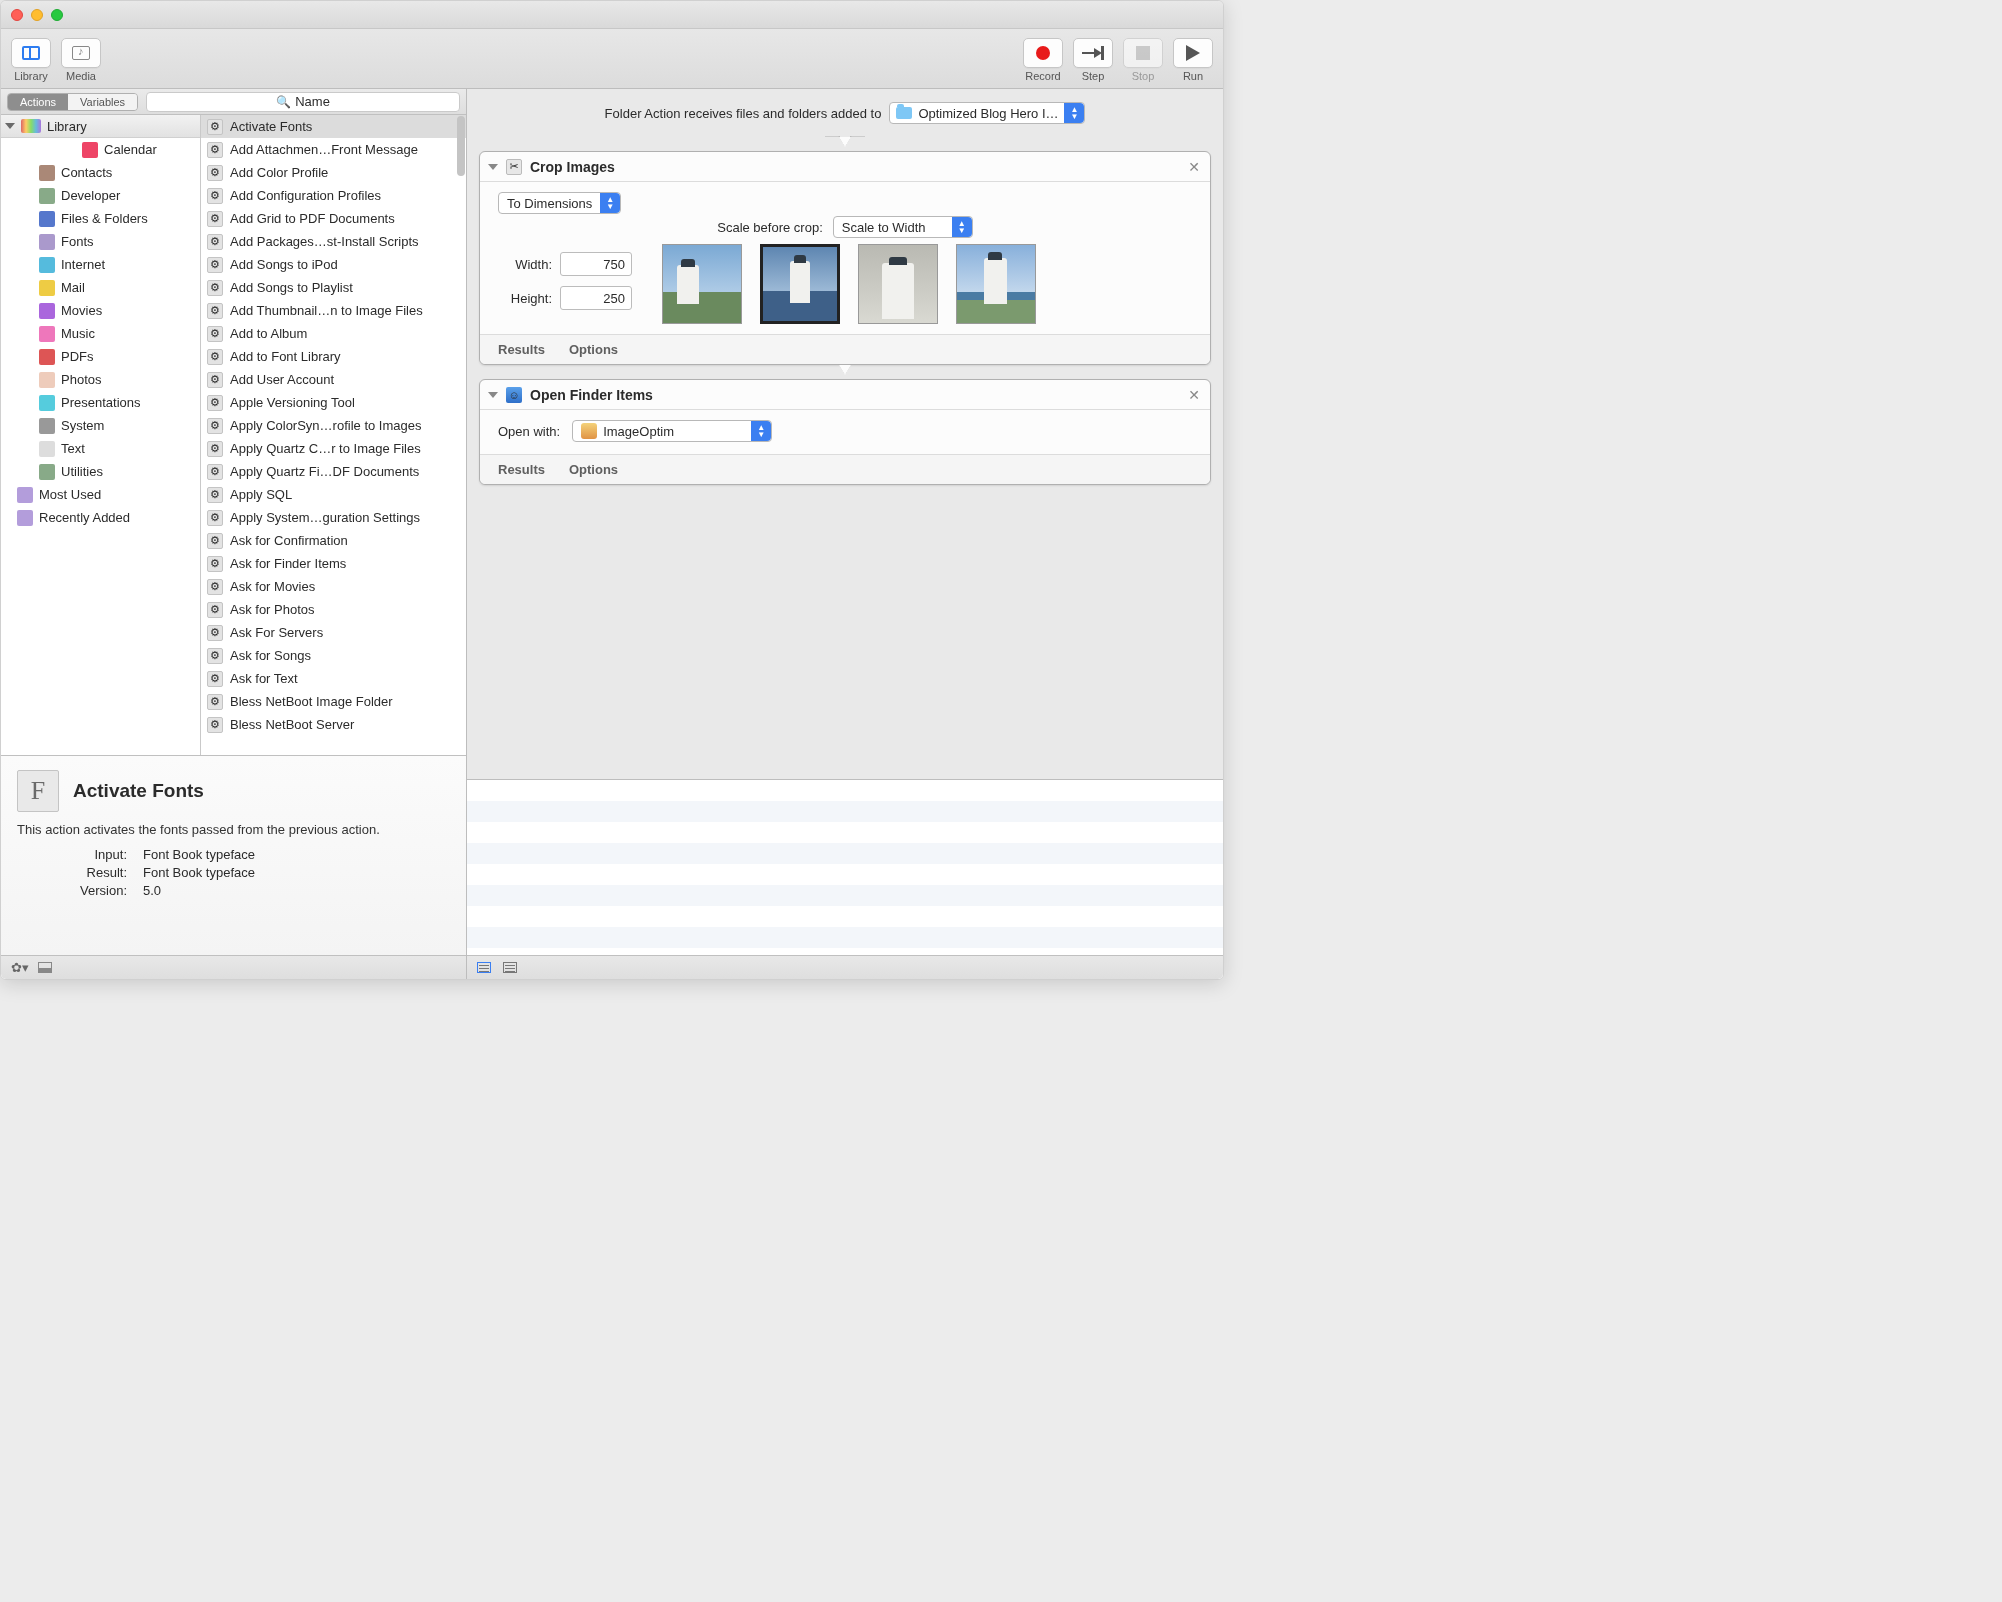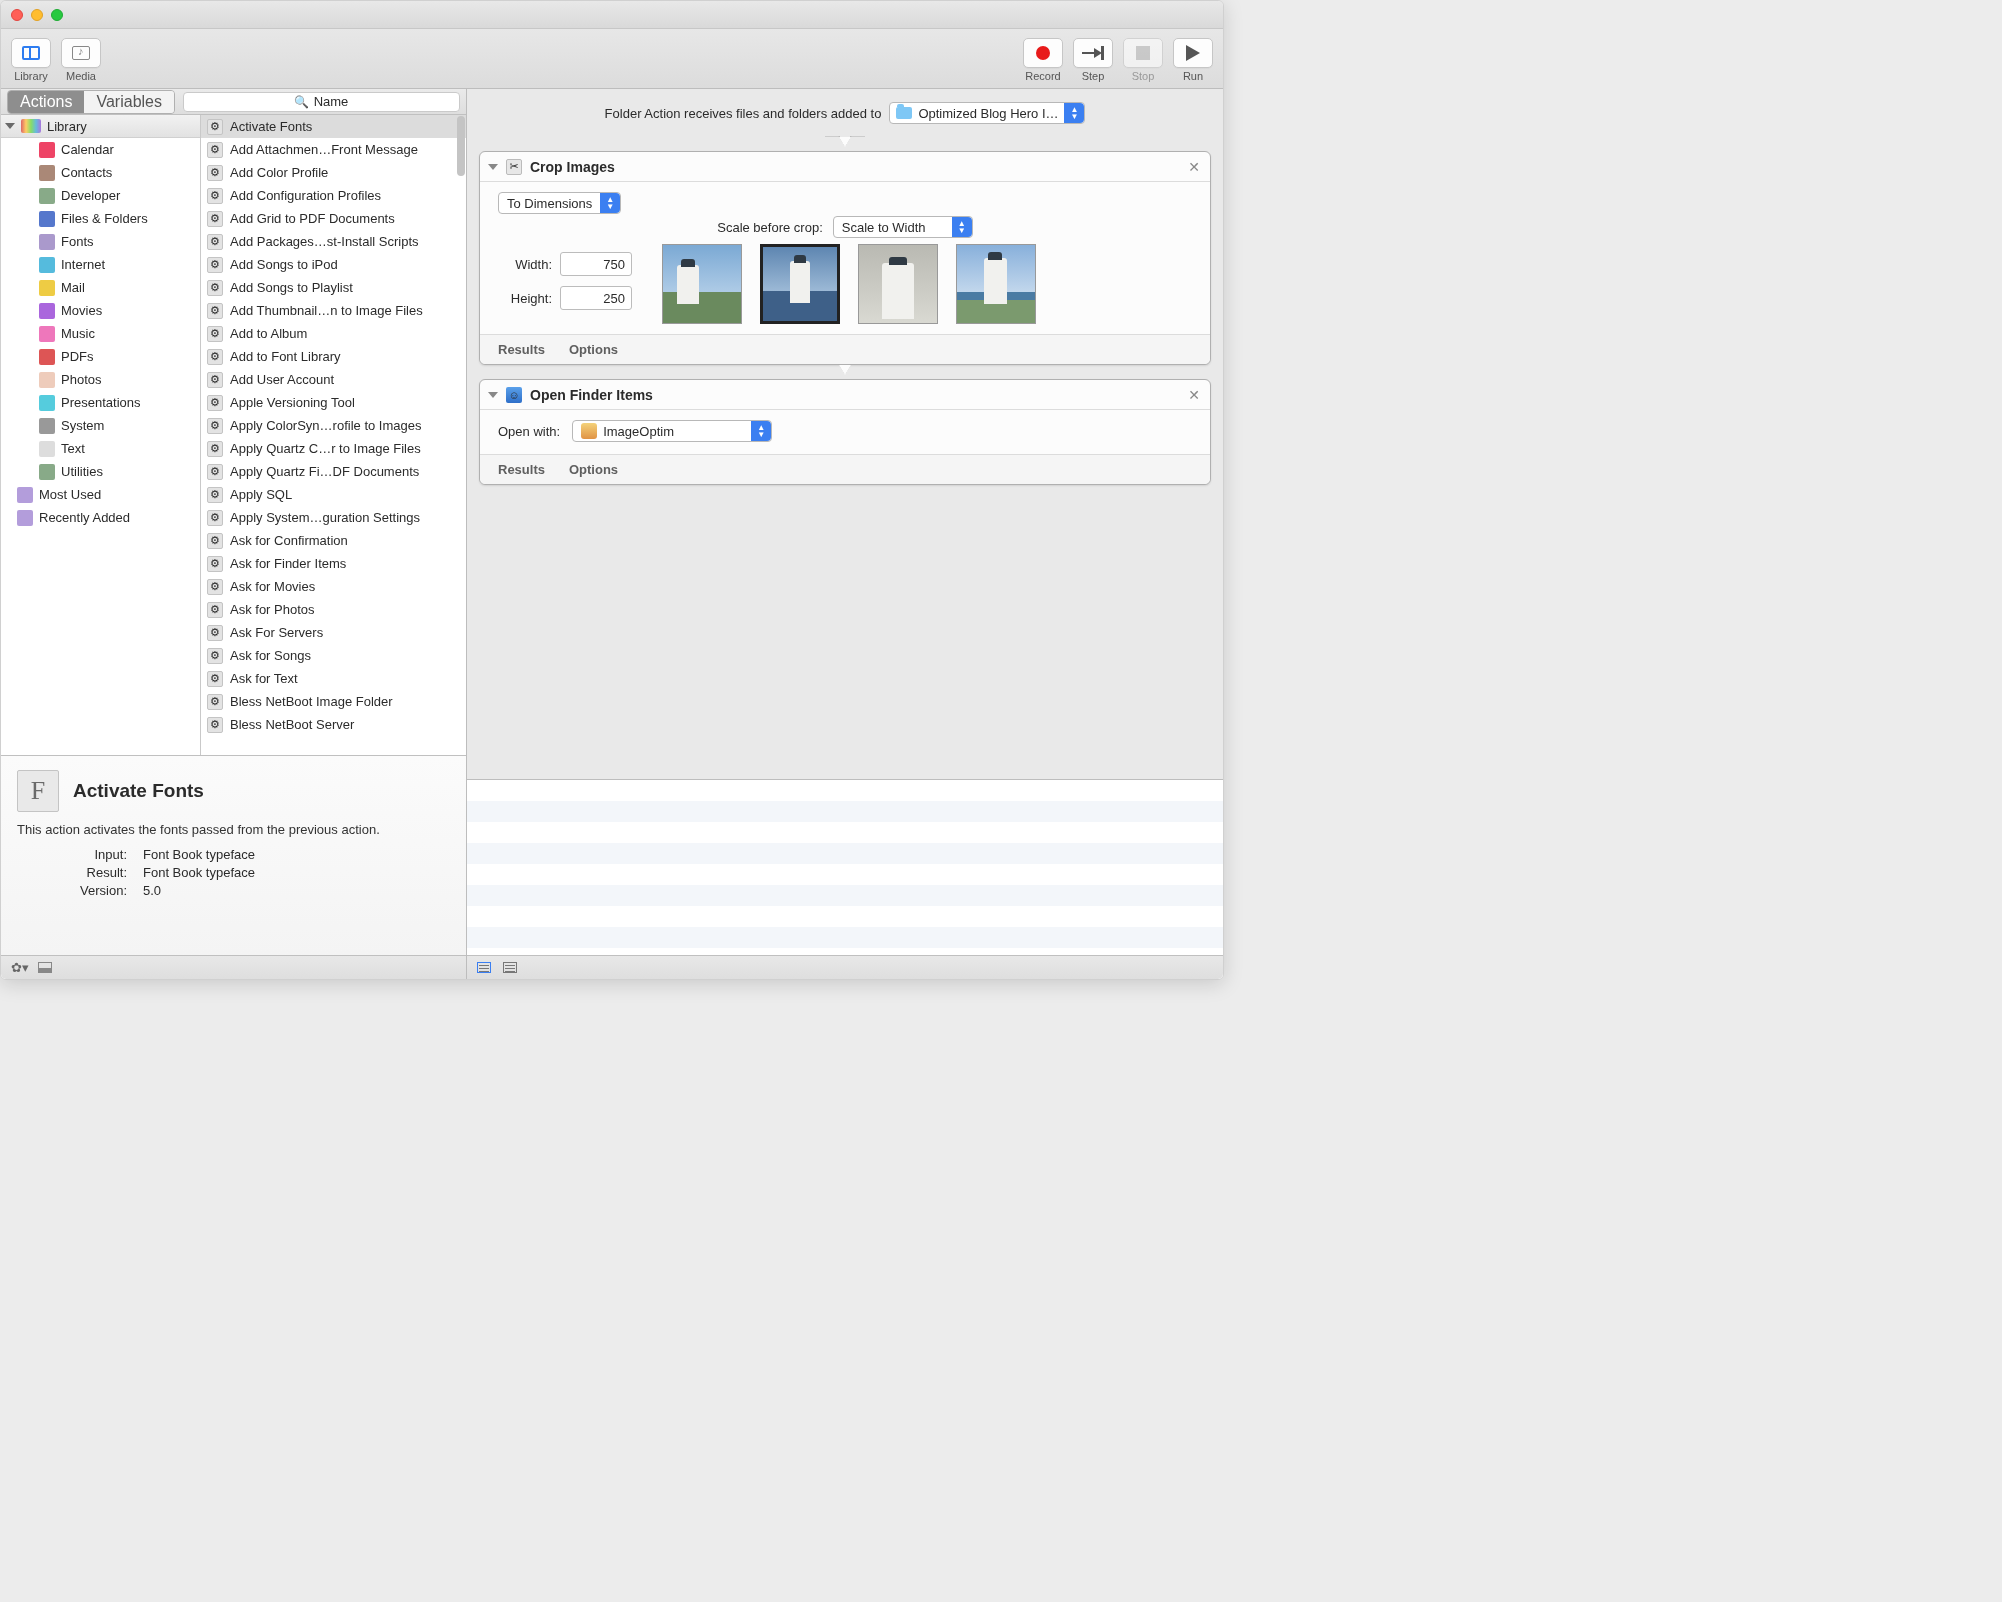--- a/index.html
+++ b/index.html
@@ -27,21 +27,21 @@
 .iconstep{display:flex;align-items:center}
 .iconstep:before{content:"";width:12px;height:2px;background:#555}
 .iconstep:after{content:"";border-left:8px solid #555;border-top:5px solid transparent;border-bottom:5px solid transparent}
 .iconstep2{width:3px;height:14px;background:#555;margin-left:-1px}
 .iconstop{width:14px;height:14px;background:#b8b8b8}
 .iconrun{border-left:14px solid #555;border-top:8px solid transparent;border-bottom:8px solid transparent}
 .main{display:flex;height:calc(100% - 88px)}
 .leftcol{width:466px;border-right:1px solid #bdbdbd;display:flex;flex-direction:column;background:#fff}
 .tabbar{height:26px;background:linear-gradient(#eaeaea,#dedede);border-bottom:1px solid #c0c0c0;display:flex;align-items:center;padding:3px 6px;gap:0}
 .segseg{display:flex;border:1px solid #b0b0b0;border-radius:4px;overflow:hidden}
-.seg{padding:2px 12px;font-size:16px;background:#f3f3f3;color:#555;cursor:default}
+.seg{padding:2px 12px;font-size:11px;background:#f3f3f3;color:#555;cursor:default}
 .seg.active{background:#8e8e8e;color:#fff}
 .searchbox{flex:1;margin-left:8px;height:20px;border:1px solid #cacaca;border-radius:4px;background:#fff;display:flex;align-items:center;justify-content:center;gap:4px;color:#999;font-size:12px}
 .cols{display:flex;flex:1;overflow:hidden}
 .col1{width:200px;border-right:1px solid #c9c9c9;background:#fff;overflow-y:auto}
 .col2{flex:1;background:#fff;overflow-y:auto;position:relative}
 .scrollthumb{position:absolute;right:1px;top:1px;width:8px;height:60px;background:#c4c4c4;border-radius:4px}
 .librow{display:flex;align-items:center;height:23px;padding-left:6px;gap:6px;font-size:13px}
 .librow.hdr{background:linear-gradient(#f2f2f2,#e2e2e2);border-bottom:1px solid #d0d0d0;font-weight:400}
 .tri{width:0;height:0;border-top:5px solid transparent;border-bottom:5px solid transparent;border-left:6px solid #6a6a6a;transform:rotate(90deg);margin-right:2px}
 .libicons{width:20px;height:14px;background:linear-gradient(90deg,#d66,#fc6,#8d6,#6bd,#a7d);border-radius:2px}
@@ -187,21 +187,21 @@
       </div>
 
       <div class="cols">
         <div class="col1">
           <div class="librow hdr">
             <span class="tri"></span>
             <span class="libicons"></span>
             <span>Library</span>
           </div>
           <div id="catlist">
-              <div class="librow" style="padding-left: 38px;">
+              <div class="librow" style="padding-left: 38px; justify-content: center;">
                 <span class="sq" style="background:#e46"></span>
                 <span>Calendar</span>
               </div>
               <div class="librow" style="padding-left: 38px;">
                 <span class="sq" style="background:#a87"></span>
                 <span>Contacts</span>
               </div>
               <div class="librow" style="padding-left: 38px;">
                 <span class="sq" style="background:#8a8"></span>
                 <span>Developer</span>

